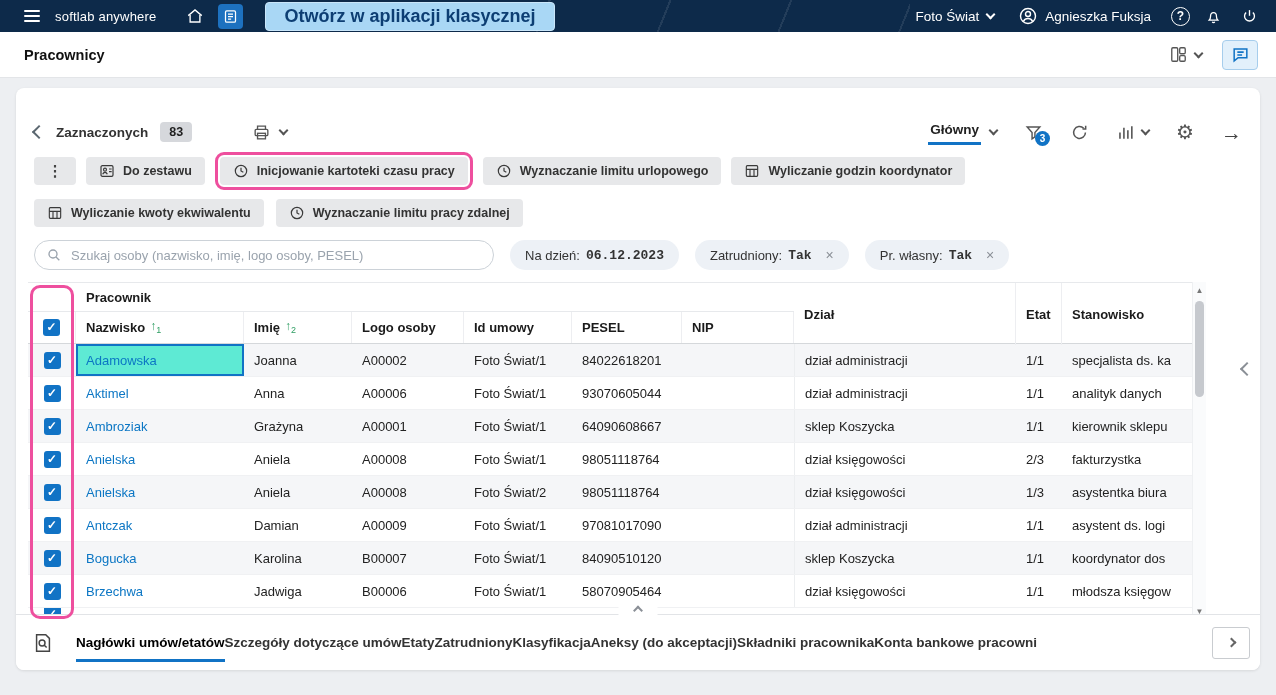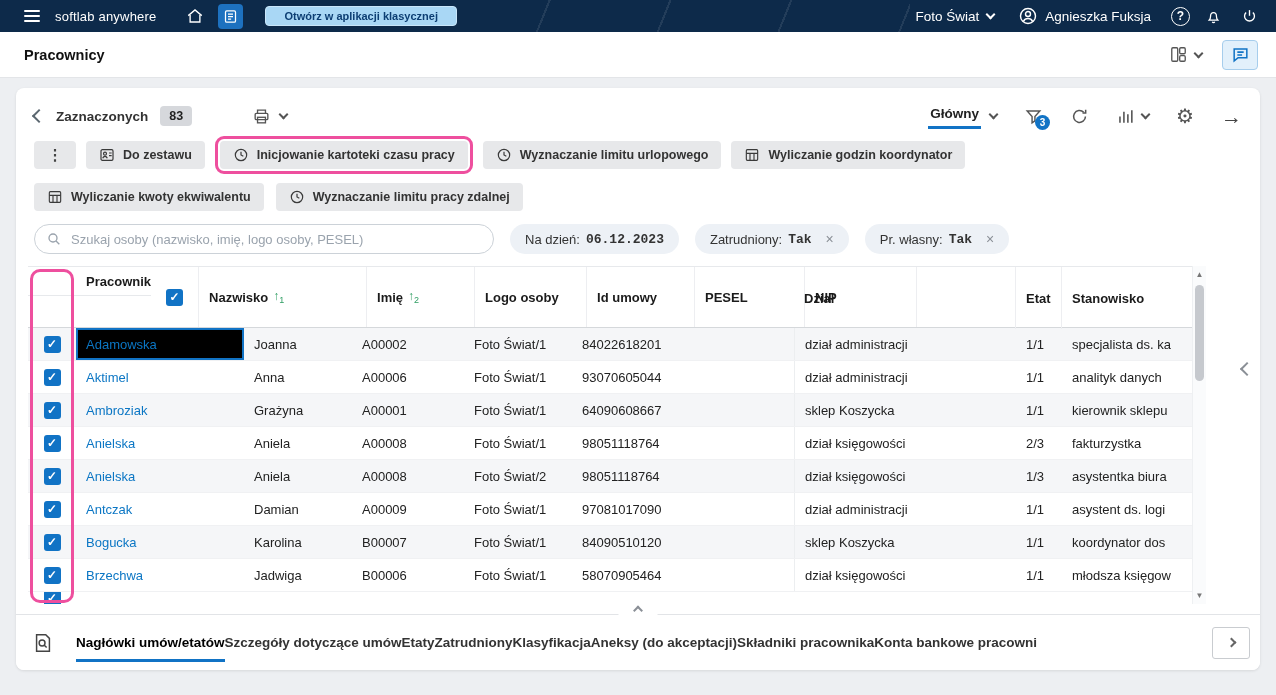--- a/index.html
+++ b/index.html
@@ -19,35 +19,35 @@
   
   .topbar { position:relative; height:32px; background:var(--topbar); display:flex; align-items:center; justify-content:space-between; color:#fff; padding:0 14px 0 19px; }
   .topbar::after { content:""; position:absolute; left:430px; width:480px; top:0; bottom:0;
     background:repeating-linear-gradient(112deg, transparent 0 110px, rgba(255,255,255,.09) 110px 112px); pointer-events:none; }
   .tb-left, .tb-right { display:flex; align-items:center; gap:10px; z-index:1; }
   .hamburger { display:flex; flex-direction:column; gap:3px; padding:5px; }
   .hamburger span { width:16px; height:2px; background:#fff; border-radius:1px; }
   .app-name { font-size:13px; letter-spacing:.2px; margin-right:16px; }
   .icon-btn { display:flex; align-items:center; justify-content:center; width:26px; height:26px; }
   .doc-tile { background:#1d71bf; border-radius:4px; width:25px; height:25px; }
-  .open-classic { background:#a9d7f5; border:1px solid #c9e6fa; color:#0d3e73; font-weight:700; font-size:11px; padding:3px 18px; border-radius:4px; margin-left:12px; }
+  .open-classic { background:#a9d7f5; border:1px solid #c9e6fa; color:#0d3e73; font-weight:700; font-size:18px; padding:3px 18px; border-radius:4px; margin-left:12px; }
   .company { display:flex; align-items:center; gap:8px; font-size:13.5px; margin-right:14px; }
   .user { display:flex; align-items:center; gap:7px; font-size:13.5px; margin-right:10px; }
   .qmark { border:1.7px solid #fff; border-radius:50%; width:19px; height:19px; font-size:12px; font-weight:700; display:flex; align-items:center; justify-content:center; }
 
   
   .titlebar { height:46px; background:#fff; display:flex; align-items:center; justify-content:space-between; padding:0 18px 0 24px; border-bottom:1px solid #e3e5e8; }
   .page-title { font-size:14.5px; font-weight:700; color:#111; }
   .title-actions { display:flex; align-items:center; gap:20px; }
   .layout-group { display:flex; align-items:center; gap:7px; color:#555; }
   .chat-btn { width:36px; height:30px; background:#e2f0fb; border:1px solid #a6cdec; border-radius:4px; display:flex; align-items:center; justify-content:center; color:var(--accent); }
 
   
   .content { padding:10px 16px 0; }
-  .card { position:relative; background:#fff; border-radius:8px; box-shadow:0 1px 3px rgba(0,0,0,.1); padding:8px 12px 0; height:582px; }
+  .card { position:relative; background:#fff; border-radius:8px; box-shadow:0 1px 3px rgba(0,0,0,.1); padding:24px 12px 0; height:582px; }
 
   
   .tb1 { display:flex; align-items:center; height:40px; padding:0 6px; }
   .back-btn { color:#5b6770; margin-right:12px; display:flex; align-items:center; }
   .sel-label { font-weight:700; font-size:13.5px; color:#333; }
   .sel-badge { background:#d6d8dc; border-radius:4px; font-weight:700; font-size:12.5px; padding:3px 9px; margin-left:12px; }
   .print-group { display:flex; align-items:center; gap:9px; margin-left:60px; color:#555; }
   .tb1-right { margin-left:auto; display:flex; align-items:center; gap:27px; color:#555; }
   .view-sel { display:flex; align-items:center; gap:9px; }
   .view-name { font-weight:700; font-size:13.5px; color:#222; border-bottom:3px solid var(--accent); padding:2px 2px 5px;text-align:center; }
@@ -72,21 +72,21 @@
   .search-box input::placeholder { color:#9aa3ad; }
   .search-icon-abs { position:absolute; left:12px; top:7px; color:#9aa3ad; }
   .chip { display:flex; align-items:center; gap:6px; background:#edf1f6; border-radius:15px; height:30px; padding:0 15px; font-size:13px; color:#333; white-space:nowrap; }
   .chip-value { font-weight:700;font-family:Liberation Mono, monospace; }
   .chip-close { color:#8a8f96; margin-left:8px; font-size:14px; }
 
   
   .table-zone { position:relative; display:flex; margin-top:2px; }
   .table { width:1164px; }
   .thead { display:flex; border-top:1px solid #e7e9ec; border-bottom:1px solid #d5d8db; height:62px; }
-  .thead-left { width:766px; display:flex; flex-direction:row; }
+  .thead-left { width:766px; display:flex; flex-direction:column; }
   .hgroup-row { height:29px; display:flex; align-items:center; border-bottom:1px solid #e7e9ec; }
   .group-label { margin-left:58px; font-weight:700; font-size:13px; color:#1b1b1b; }
   .hcols { flex:1; display:flex; align-items:stretch; }
   .hcell { display:flex; align-items:center; padding:0 10px; font-weight:700; font-size:13px; color:#1b1b1b; border-right:1px solid #edeef1; white-space:nowrap; overflow:hidden; }
   .hcell.tall { height:62px; }
   .sort { color:#2f9e63; margin-left:5px; font-size:12px; font-weight:400; }
   .sort sub { font-size:9px; }
   .c-chk { width:48px; display:flex; align-items:center; justify-content:center; padding:0; }
   .c-nazwisko { width:168px; }
   .c-imie { width:108px; }
@@ -95,21 +95,21 @@
   .c-pesel { width:110px; }
   .c-nip { width:112px; }
   .c-dzial { width:222px; }
   .c-etat { width:46px; }
   .c-stanowisko { flex:1; min-width:0; border-right:none; }
   .cbx { width:17px; height:17px; background:var(--accent); border-radius:3px; color:#fff; font-size:12px; line-height:17px; text-align:center; font-weight:700; display:inline-block; }
   .tbody .trow { display:flex; height:33px; align-items:stretch; border-bottom:1px solid #f0f1f3; background:#fff; }
   .trow.alt { background:#f5f6f8; }
   .tcell { display:flex; align-items:center; padding:0 10px; font-size:13px; color:#222; white-space:nowrap; overflow:hidden; }
   .tcell.link { color:var(--link); }
-  .tcell.sel { box-shadow:inset 0 0 0 2px var(--accent); background:#000000; }
+  .tcell.sel { box-shadow:inset 0 0 0 2px var(--accent); background:#5eead4; }
   .tcell.c-dzial, .tbody .tcell.c-dzial { border-left:1px solid #eceef0; }
   .trow.partial { height:12px; overflow:hidden; border-bottom:none; }
 
   .vscroll { width:14px; display:flex; flex-direction:column; align-items:center; background:#fafbfc; border-left:1px solid #eef0f2; height:338px; }
   .sb-arrow { font-size:8px; color:#777; padding:4px 0; }
   .sb-track { flex:1; width:100%; position:relative; }
   .sb-thumb { position:absolute; top:2px; left:2px; right:2px; height:96px; background:#c6c9ce; border-radius:5px; }
 
   .chk-highlight { position:absolute; left:2px; top:3px; width:44px; height:334px; border:3px solid var(--hl); border-radius:10px; pointer-events:none; z-index:5; }
 

